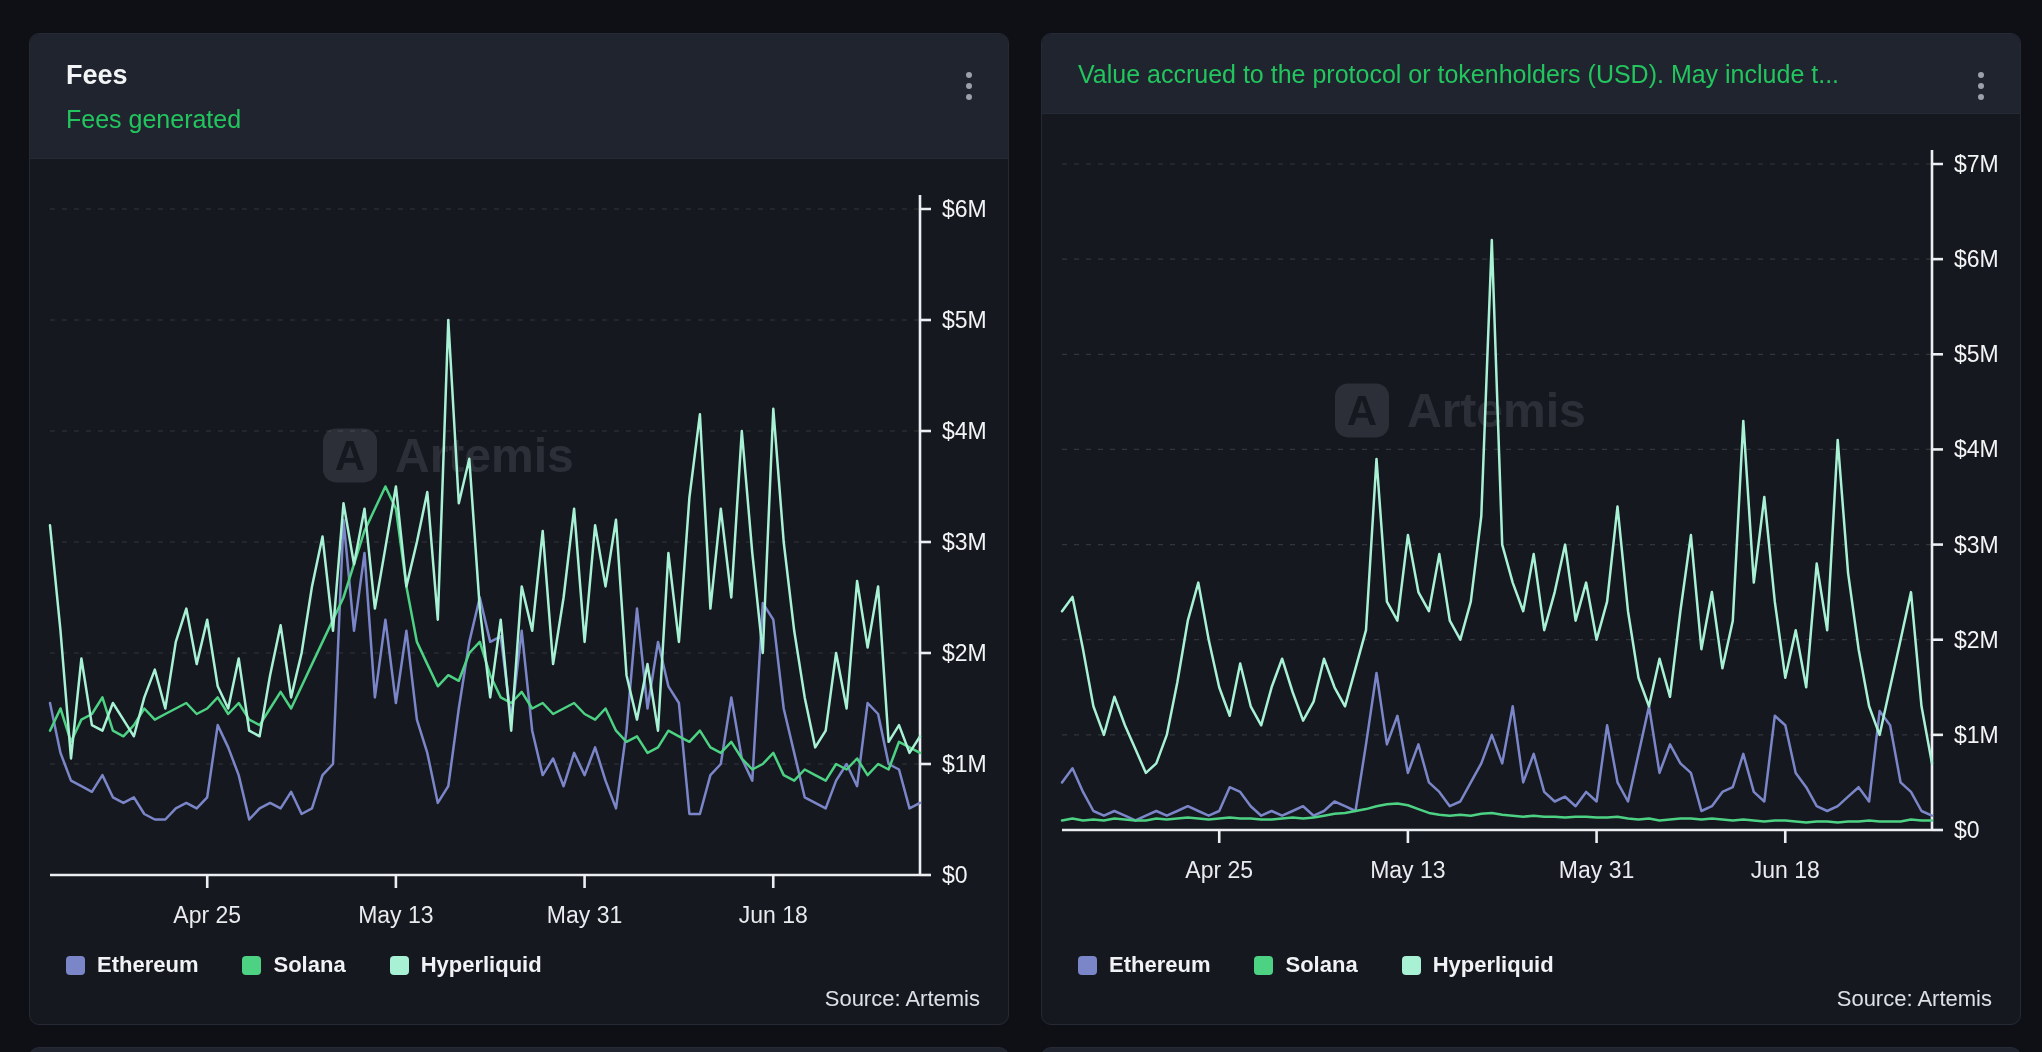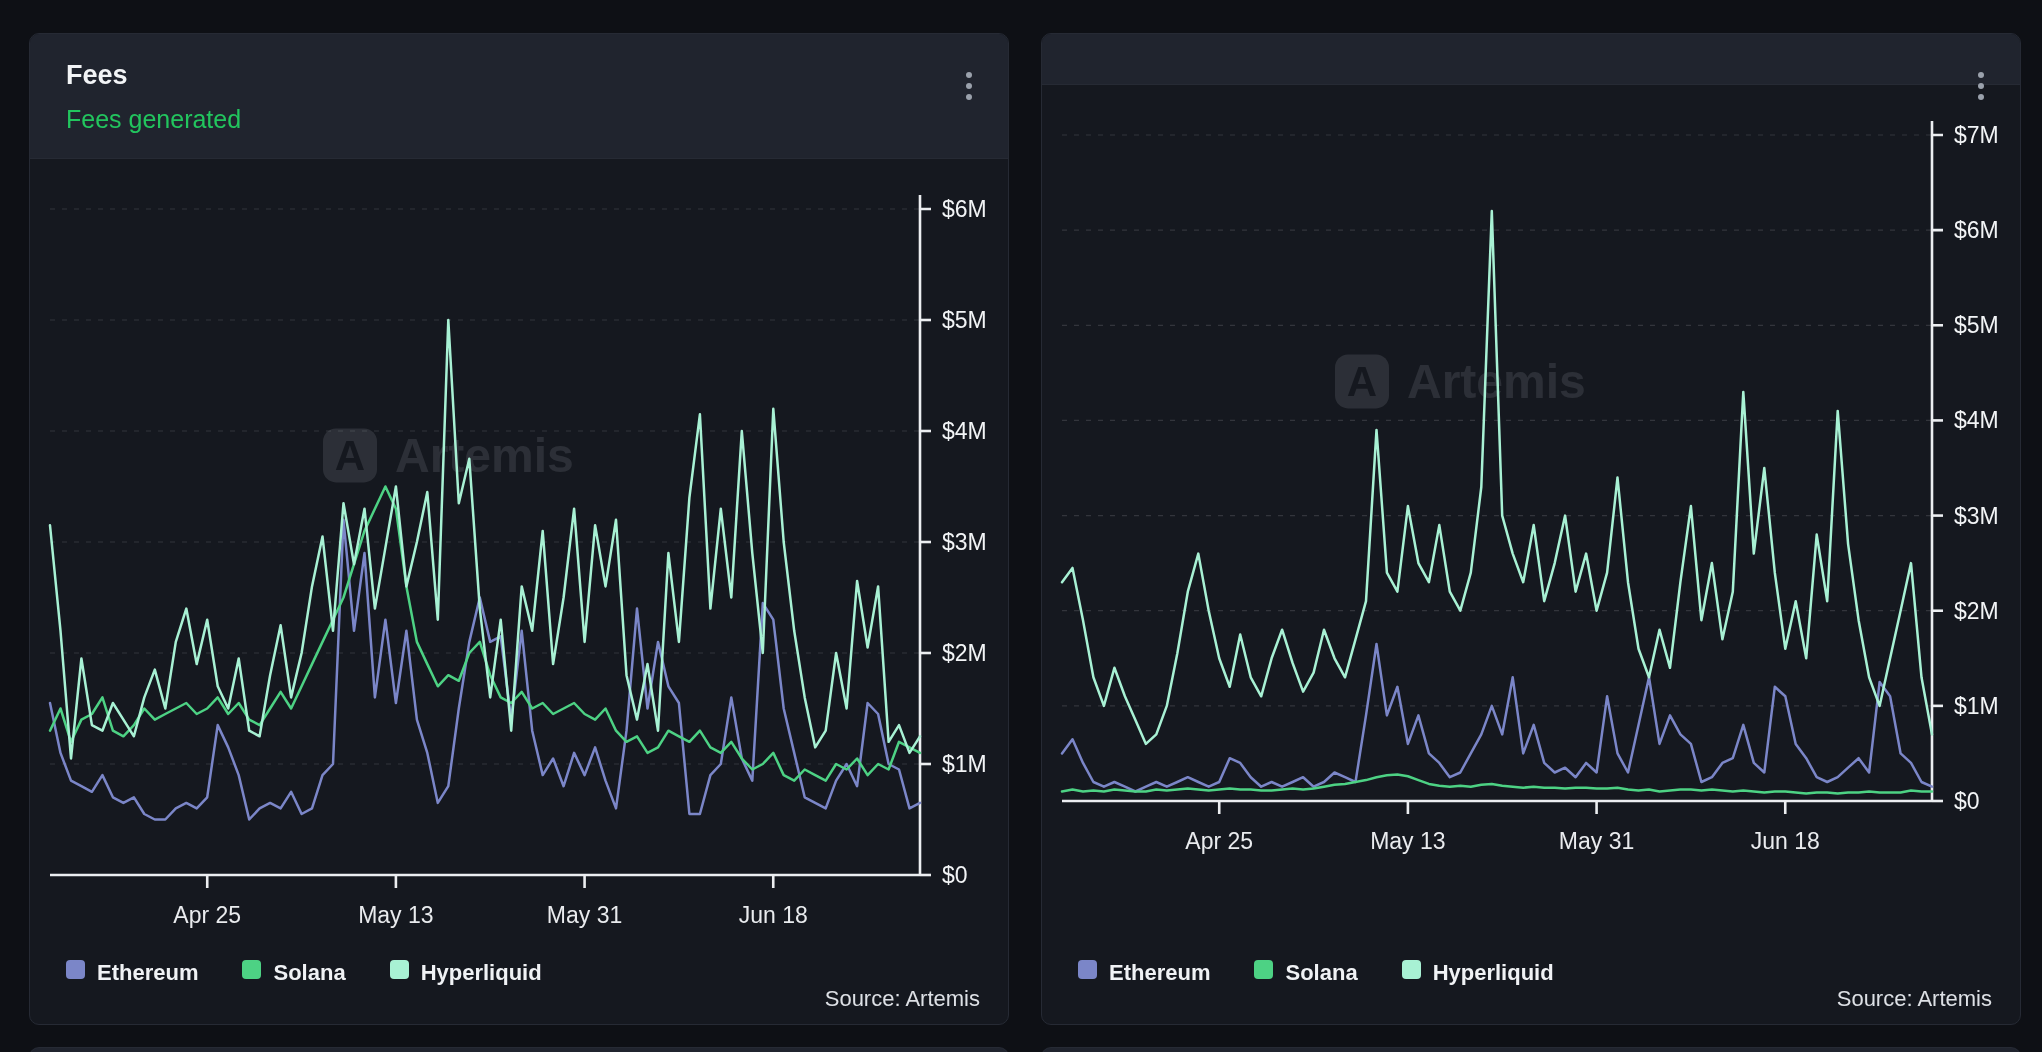--- a/index.html
+++ b/index.html
@@ -69,37 +69,38 @@
     padding: 0 28px 12px 28px;
   }
   .legend {
     display: flex;
     align-items: center;
     gap: 44px;
     padding-left: 8px;
   }
   .legend-item {
     display: flex;
-    align-items: flex-start;
+    align-items: center;
     gap: 12px;
     cursor: pointer;
   }
   .legend-swatch {
     width: 19px; height: 19px;
     border-radius: 4px;
     display: inline-block;
   }
   .legend-label {
     color: #f0f2f5;
     font-size: 22px;
     font-weight: 600;
   }
   .source-row {
     display: flex;
     justify-content: flex-end;
+    margin-top: 8px;
   }
   .source-label {
     color: #dde0e5;
     font-size: 22px;
   }
   .next-row {
     display: flex;
     gap: 32px;
     padding-left: 29px;
     margin-top: 22px;
@@ -186,20 +187,21 @@
         </div>
       </div>
       <div class="source-row">
         <span class="source-label">Source: Artemis</span>
       </div>
     </div>
   </div>
 
   <div class="card">
     <div class="card-header">
+      <div class="card-subtitle">Value accrued to the protocol or tokenholders (USD). May include t...</div>
       <div class="kebab">
         <span></span>
           <span></span>
           <span></span>
       </div>
     </div>
     <div class="chart-wrap">
       <svg class="chart" viewBox="0 0 980 790">
           <line x1="20" x2="890" y1="620.9" y2="620.9" stroke="rgba(255,255,255,0.13)" stroke-width="1.2" stroke-dasharray="5 7"></line>
           <line x1="20" x2="890" y1="525.7" y2="525.7" stroke="rgba(255,255,255,0.13)" stroke-width="1.2" stroke-dasharray="5 7"></line>

